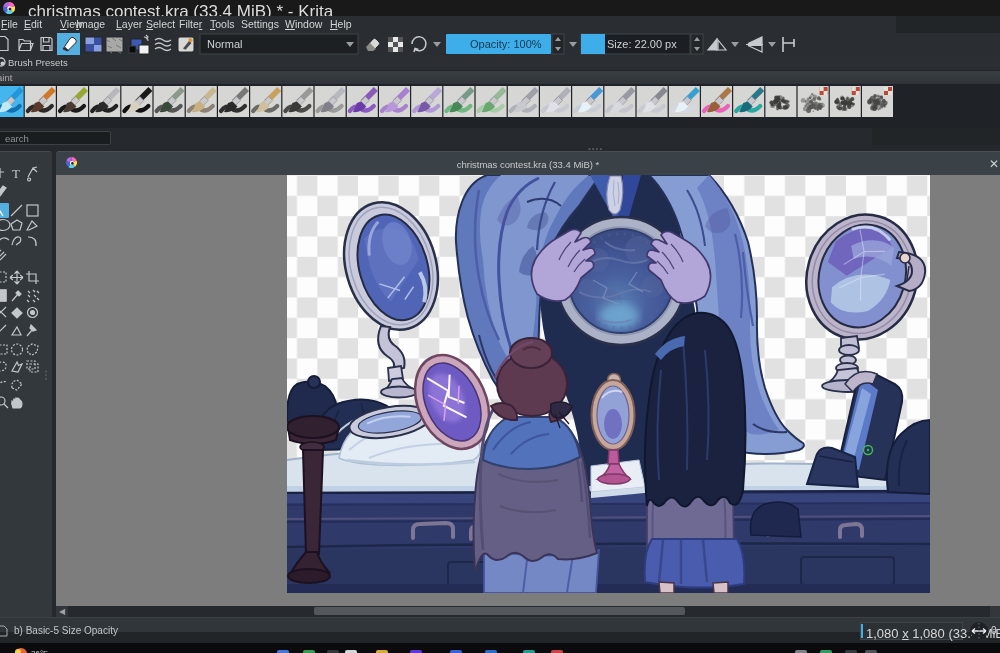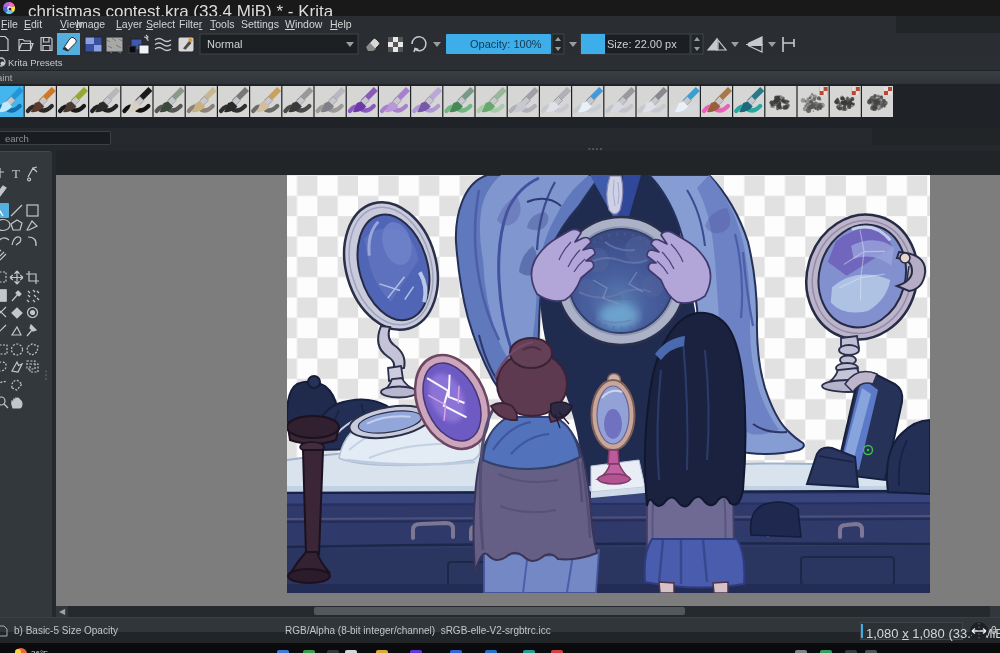--- a/index.html
+++ b/index.html
@@ -122,21 +122,21 @@
 <path d="M748,12.5 L762,12.5 L762,19 Z" fill="none" stroke="#c7cacd" stroke-width="1.2"></path>
 <path d="M768,9 l8,0 l-4,5 z" fill="#9a9da0"></path>
 <path d="M783,4 L783,19 M783,10 L794,10 M794,6 L794,14" stroke="#c7cacd" stroke-width="1.6" fill="none"></path>
 </svg>
 </div>
 <div id="dockhead" class="abs">
 <svg class="abs" style="left:-4px;top:2px" width="10" height="10" viewBox="0 0 10 10">
       <circle cx="5" cy="5" r="4" fill="none" stroke="#c6c9cb" stroke-width="1.3"></circle>
       <circle cx="6.5" cy="6.5" r="2" fill="#c6c9cb"></circle>
     </svg>
-<span class="abs" style="left:8px;top:2px">Krita Presets</span>
+<span class="abs" style="left:8px;top:2px">Brush Presets</span>
   </div>
 <div id="paintrow" class="abs">
     <span class="abs" style="left:-3px;top:1px">aint</span>
   </div>
 <div id="strip" class="abs"><svg width="1000" height="44" viewBox="0 0 1000 44">
       <g transform="translate(-7.4,2)">
         <rect width="31" height="31" fill="#45b5ee"></rect>
         <path d="M3,25 Q8,18 13,22 Q19,28 27,20" stroke="#1070b0" stroke-width="4.2" fill="none" stroke-linecap="round"></path>
         <path d="M27,1 L31,5 L18,18 L14,14 Z" fill="#2196d8"></path>
         <path d="M18.5,10.5 L22.5,14.5 L16,21 L12,17 Z" fill="#c8c8cc" stroke="#8a8a90" stroke-width="0.6"></path>
@@ -680,20 +680,34 @@
         <circle cx="6" cy="5" r="4"></circle>
         <path d="M9,8 L13,12"></path>
       </g>
       <g transform="translate(10,244)" stroke="#c3c7ca" fill="none" stroke-width="1.2">
         <path d="M3,12 Q1,8 2,5 l1.5,1 L4,3 l1.5,1 L6,2 l1.5,1 L8,2 l1.5,1.5 L10,4 q2,1 2,4 q0,3 -2,4 Z" fill="#c3c7ca"></path>
       </g>
     </svg></div>
 <div class="dots" style="left:51px;top:370px;transform:rotate(90deg);transform-origin:left top">•••</div>
 <div id="splitcol" class="abs"></div>
 <div id="subwin" class="abs">
+<div id="subtitle">
+<svg class="abs" style="left:10px;top:5px" width="11" height="11" viewBox="0 0 12 12">
+<circle cx="6" cy="6" r="6" fill="#2b2b2b"></circle>
+<path d="M6,6 L6,0 A6,6 0 0 1 11.6,4 Z" fill="#ff66c4"></path>
+<path d="M6,6 L11.6,4 A6,6 0 0 1 10,10.5 Z" fill="#ffe14d"></path>
+<path d="M6,6 L10,10.5 A6,6 0 0 1 2.5,10.8 Z" fill="#5ad0f0"></path>
+<path d="M6,6 L2.5,10.8 A6,6 0 0 1 0.2,4.5 Z" fill="#4a66d8"></path>
+<path d="M6,6 L0.2,4.5 A6,6 0 0 1 6,0 Z" fill="#b06ae0"></path>
+<circle cx="6.5" cy="6.5" r="2.2" fill="#ffffff"></circle>
+        <circle cx="7" cy="7" r="1.5" fill="#2b2b2b"></circle>
+</svg>
+<div class="tt">christmas contest.kra (33.4 MiB) *</div>
+<div class="x">✕</div>
+</div>
 <div id="canvasarea">
 <svg id="artwork" width="643" height="418" viewBox="0 225 643 418">
 <defs>
 <pattern id="chk" x="-10.3" y="225.5" width="40.66" height="40.66" patternUnits="userSpaceOnUse">
 <rect width="40.66" height="40.66" fill="#fdfdfd"></rect>
 <rect x="20.33" width="20.33" height="20.33" fill="#e1e1e1"></rect>
 <rect y="20.33" width="20.33" height="20.33" fill="#e1e1e1"></rect>
 </pattern>
 <radialGradient id="orbG" cx="0.47" cy="0.72" r="0.62">
 <stop offset="0" stop-color="#5a81b4"></stop>
@@ -917,21 +931,20 @@
       <div id="hbtn">◀</div>
       <div id="hthumb"></div>
       <div id="hcorner"></div>
     </div>
 </div>
 <div id="statusbar" class="abs">
 <svg class="abs" style="left:0px;top:7px" width="8" height="12" viewBox="0 0 8 12">
       <path d="M-2,1 L4,1 L7,4 L7,11 L-2,11 Z" fill="none" stroke="#a8abae" stroke-width="1"></path>
     </svg>
 <span class="abs" style="left:14px;top:7px">b) Basic-5 Size Opacity</span>
-<span class="abs" style="left:285px;top:7px">RGB/Alpha (8-bit integer/channel)&nbsp;&nbsp;sRGB-elle-V2-srgbtrc.icc</span>
 <div class="abs" style="left:860px;top:4px;width:103px;height:18px;background:#2c3136;border:1px solid #3f444a;white-space:nowrap">
 <div class="abs" style="left:0;top:1px;width:2px;height:14px;background:#3daee9"></div>
 <span class="abs" style="left:5px;top:3px;color:#d5d7d9;font-size:13px">1,080 <u>x</u> 1,080 (33.4 MiB)</span>
     </div>
 <svg class="abs" style="left:969px;top:3px" width="20" height="20" viewBox="0 0 20 20">
 <circle cx="10" cy="10" r="9" fill="#1e2226"></circle>
 <path d="M3,10 L17,10 M3,10 l3,-2.5 M3,10 l3,2.5 M17,10 l-3,-2.5 M17,10 l-3,2.5" stroke="#e8eaec" stroke-width="1.4" fill="none"></path>
 <path d="M10,2 L10,18" stroke="#6a6e72" stroke-width="1" stroke-dasharray="1.5,2"></path>
 </svg>
 <span class="abs" style="left:991px;top:7px;color:#d5d7d9">0.</span>

